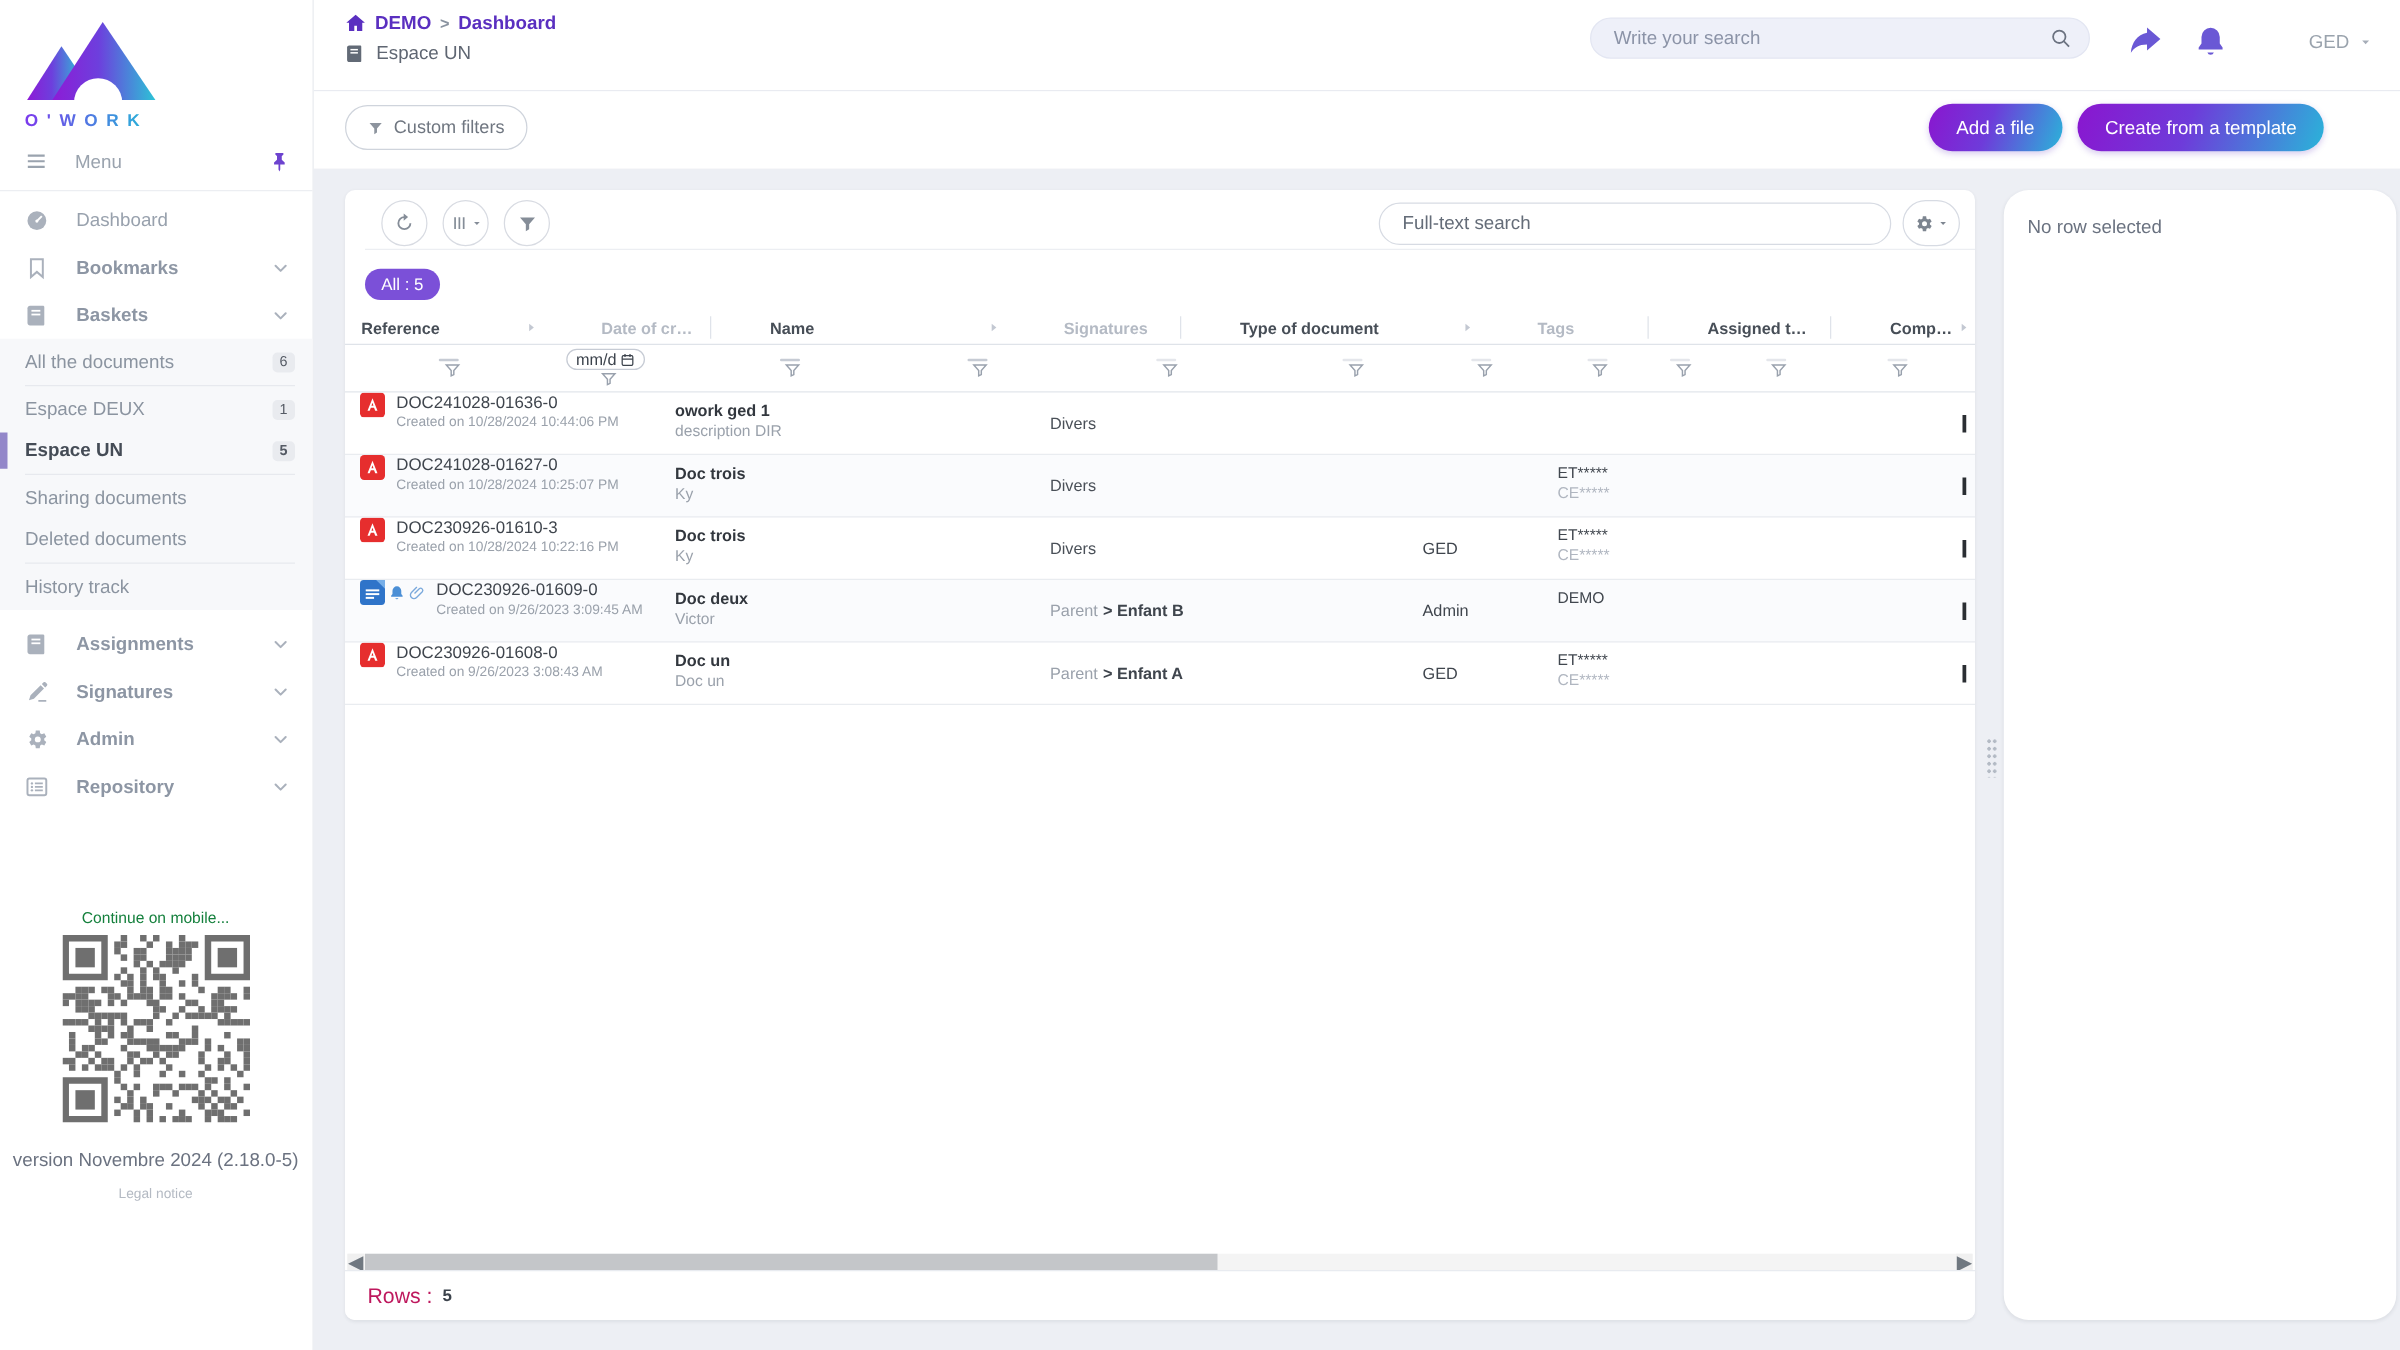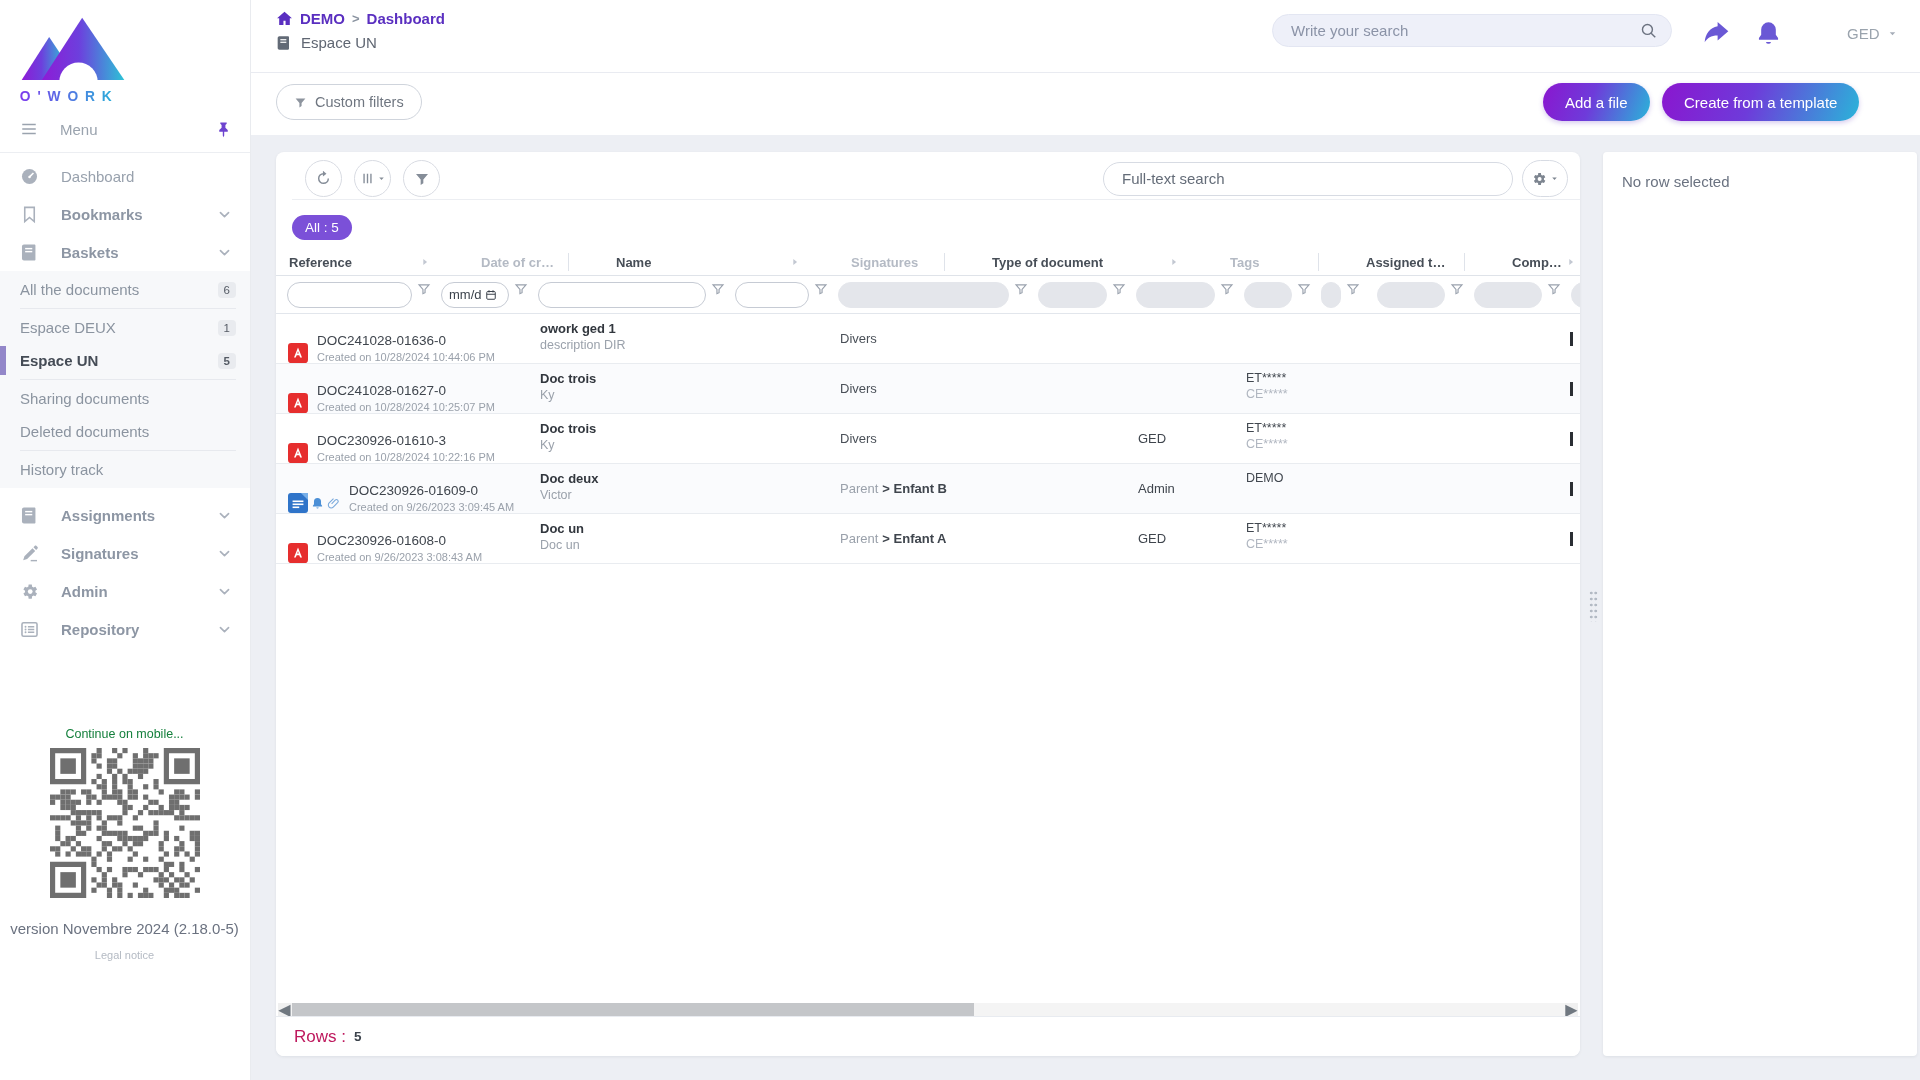--- a/index.html
+++ b/index.html
@@ -93,33 +93,33 @@
 
   .gridrow { display:grid; grid-template-columns:158px 97px 197px 103px 200px 98px 108px 77px 56px 97px 97px 100px; }
   .ghead { height:27px; border-bottom:1px solid #dfe3e9;gap:38px; }
   .hc { position:relative; display:flex; align-items:center; padding-left:9px; font-size:13px; min-width:0; }
   .hc.first { padding-left:13px; }
   .hc.strong span { font-weight:bold; color:#474e57; }
   .hc.light span { font-weight:bold; color:#b4bac4; }
   .hc .sortarrow { position:absolute; right:4px; color:#c3c8d2; }
   .hc.sep-line::after { content:""; position:absolute; right:0; top:4px; bottom:4px; width:1px; background:#dfe3ea; }
   .gfilter { height:38px; border-bottom:1px solid #e2e6ec; align-items:center; }
-  .fcell { display:flex; align-items:flex-start; min-width:0; padding:0 3px 0 7px; }
+  .fcell { display:flex; align-items:center; min-width:0; padding:0 3px 0 7px;flex-direction:column; }
   .fcell.first { padding-left:11px; }
   .fpill { flex:1; height:26px; border-radius:13px; border:1px solid #c6cbd4; background:#fff; min-width:0;
     display:flex; align-items:center; padding:0 7px; cursor:text; }
   .fpill.gray { background:#e4e6eb; border-color:#e4e6eb; cursor:default; }
   .fpill .dtext { font-size:13px; color:#3c434c; white-space:nowrap; overflow:hidden; }
   .fpill .cal { margin-left:3px; color:#3c434c; flex:0 0 auto; }
   .ffunnel { flex:0 0 auto; width:14px; height:14px; color:#99a1ad; margin-left:5px; cursor:pointer; }
 
   .trow { height:50px; border-bottom:1px solid #e9ecf0; cursor:pointer; }
   .trow.alt { background:#fafbfd; }
   .cell { min-width:0; padding:7px 4px 0 9px; }
-  .c-ref { display:flex; align-items:flex-end; padding:0 0 0 12px; overflow:visible; }
+  .c-ref { display:flex; align-items:flex-start; padding:0 0 0 12px; overflow:visible; }
   .c-ref .ficons { display:flex; align-items:center; gap:3px; flex:0 0 auto; }
   .c-ref .reftxt { margin-left:9px; white-space:nowrap; }
   .ref { font-size:13.5px; color:#3f454d; }
   .created { font-size:11px; color:#9aa1ab; margin-top:3px; }
   .nm { font-size:13px; font-weight:bold; color:#32373e; white-space:nowrap; }
   .subnm { font-size:12.5px; color:#9aa1ab; margin-top:2px; white-space:nowrap; }
   .c-type { display:flex; align-items:center; padding-left:9px; font-size:13px; white-space:nowrap; min-width:0; }
   .tparent { color:#9aa1ab; }
   .tchild { color:#3f454d; margin-left:4px; font-weight:bold; }
   .tplain { color:#4a5058; }
@@ -140,21 +140,21 @@
   .hs-thumb { position:absolute; left:1px; top:0; height:13px; width:682px; background:#c4c6c9; cursor:grab; }
   .pfooter { position:absolute; left:0; right:0; bottom:0; height:40px; border-top:1px solid #e8ebf0;
     display:flex; align-items:center; padding-left:18px; background:#fff; }
   .rows-lbl { font-size:17px; color:#be185d; }
   .rows-num { font-size:13.5px; font-weight:bold; color:#3c434c; margin-left:8px; }
 
   .grip { position:absolute; left:1338px; top:455px; width:9px; height:32px;
     background:radial-gradient(circle,#b3bac4 1.3px,transparent 1.6px); background-size:4.5px 6px; cursor:col-resize; }
 
   .details-panel { position:absolute; left:1352px; top:17px; width:314px; height:904px;
-    background:#fff; border-radius:4px; box-shadow:0 1px 3px rgba(40,50,70,.08); padding:21px 0 0 19px; }
+    background:#fff; border-radius:20px; box-shadow:0 1px 3px rgba(40,50,70,.08); padding:21px 0 0 19px; }
   .noselect { font-size:15px; color:#6a7280; }
 </style>
 </head>
 <body>
 
 <svg width="0" height="0" style="position:absolute">
   <defs>
     <linearGradient id="lg-mtn" x1="0" y1="0" x2="1" y2="0">
       <stop offset="0" stop-color="#8d1bd6"></stop>
         <stop offset="0.45" stop-color="#6d3fdd"></stop>

